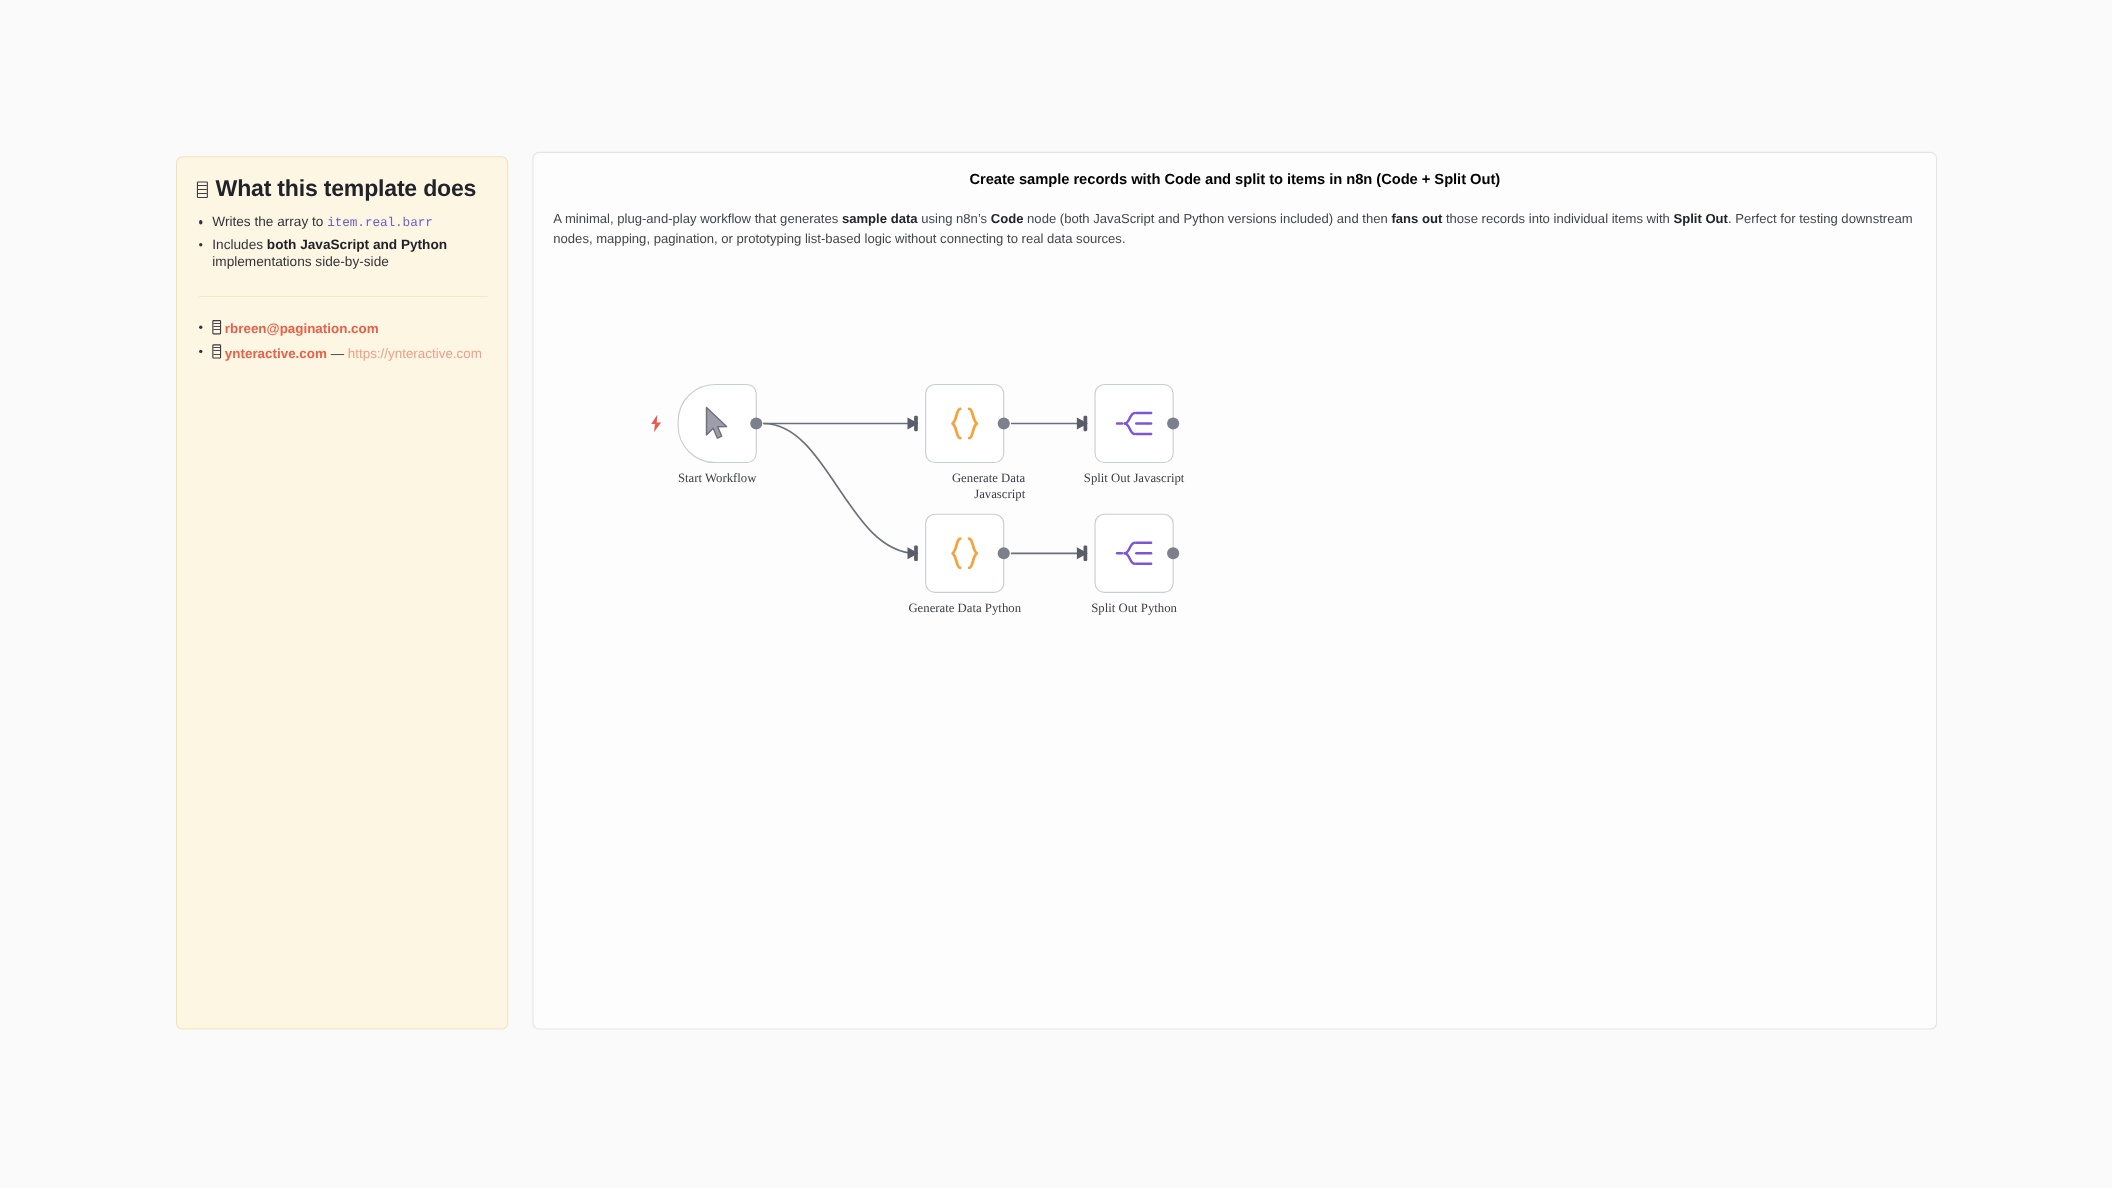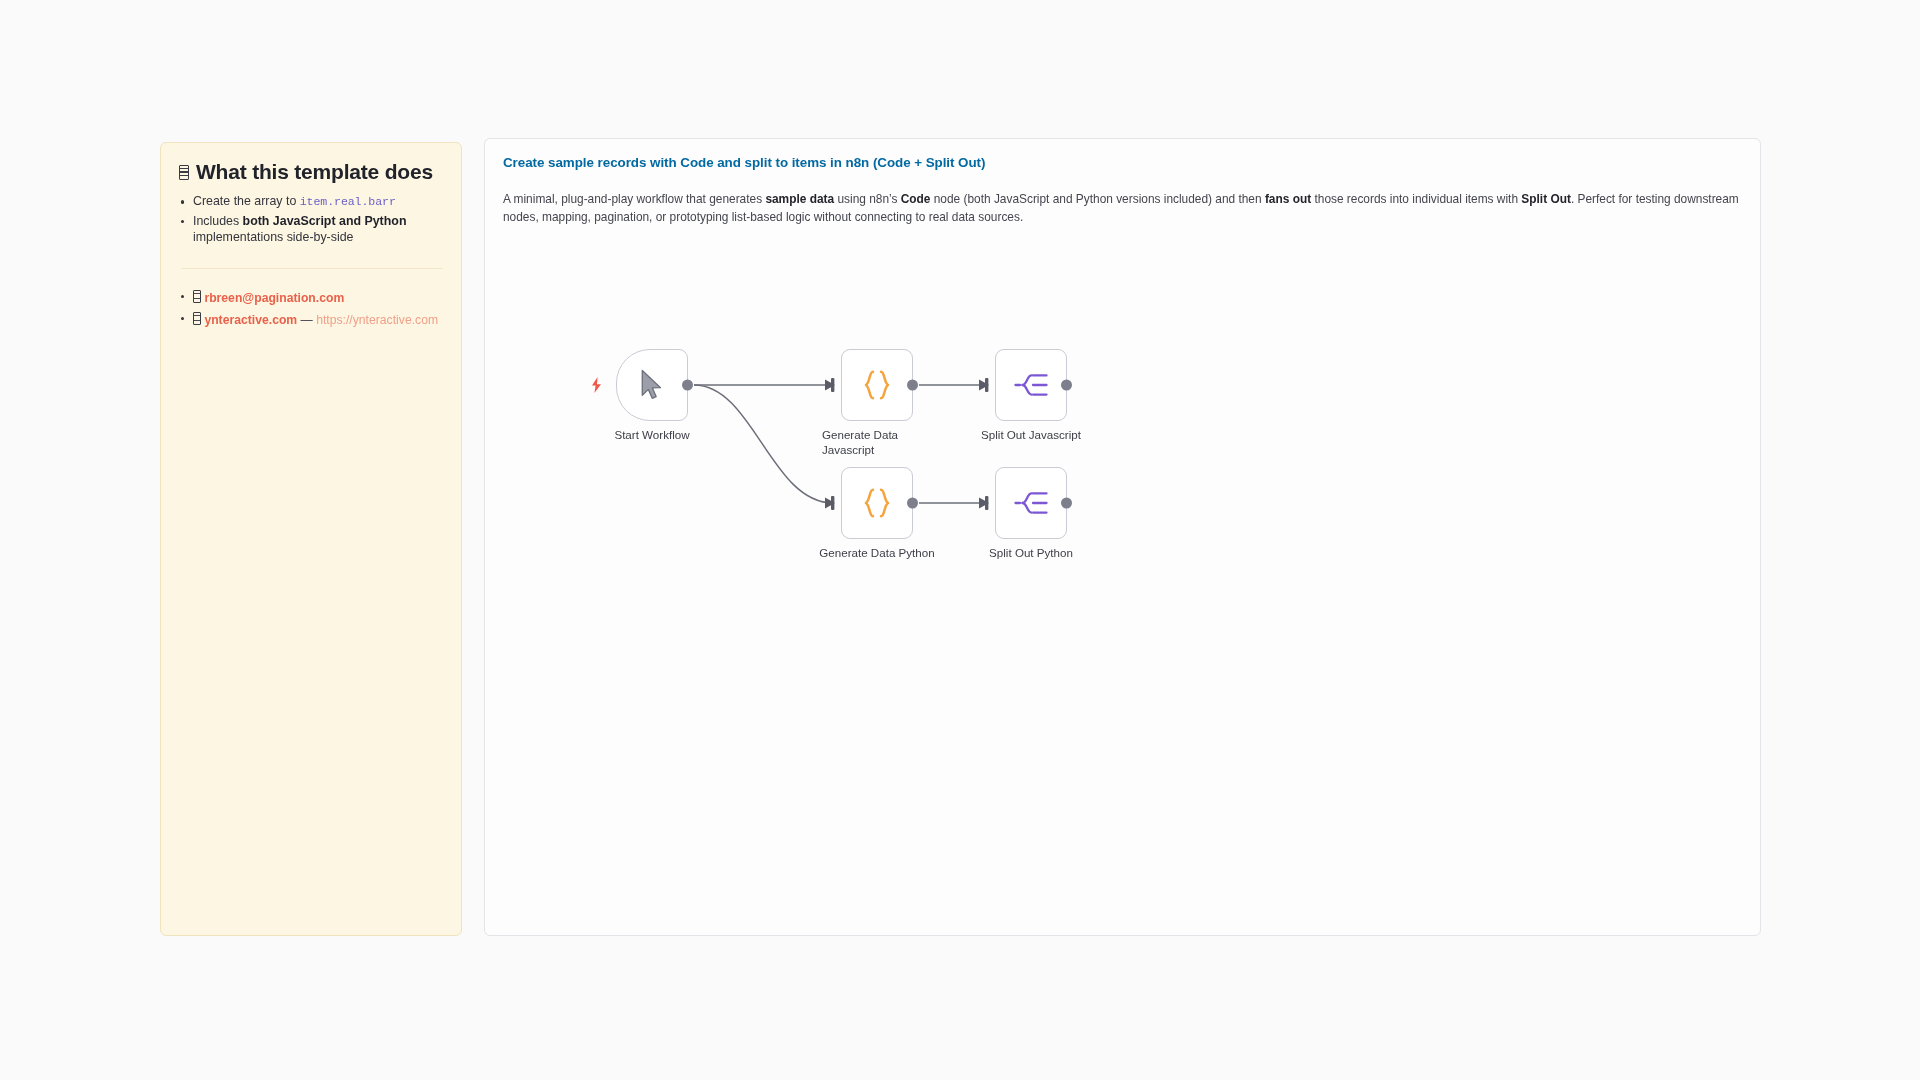--- a/index.html
+++ b/index.html
@@ -170,23 +170,24 @@
     border-radius: 6px;
     box-sizing: border-box;
     overflow: hidden;
   }
   .panel-head {
     padding: 16px 18px 0 18px;
   }
   .panel-title {
     font-size: 13.4px;
     font-weight: 700;
-    color: #0369a1;
+    color: #000000;
     margin: 0 0 20px 0;
     letter-spacing: -0.05px;
+    text-align: center;
   }
   .panel-desc {
     font-size: 11.9px;
     line-height: 1.55;
     color: #44454e;
     margin: 0;
     max-width: 1258px;
   }
   .panel-desc .b { font-weight: 700; color: #23242c; }
 
@@ -221,22 +222,23 @@
     border-radius: 34px 9px 9px 34px;
   }
   .node-label {
     position: absolute;
     top: 78px;
     left: 50%;
     transform: translateX(-50%);
     font-size: 11.6px;
     line-height: 1.27;
     color: #3d3e47;
-    text-align: left;
+    text-align: right;
     white-space: nowrap;
+    font-family: Liberation Serif, serif;
   }
   .node-label.wrap { white-space: normal; width: 110px; }
 
   
   .port-out {
     position: absolute;
     width: 11px; height: 11px;
     border-radius: 50%;
     background: #7d808c;
     top: 50%;
@@ -265,21 +267,21 @@
 
   <div class="sticky-note">
 
     <div class="sticky-title">
       <span class="tofu"></span>
       <span>What this template does</span>
     </div>
 
     <ul class="note-list">
       <li>
-        <span>Create the array to </span><code class="tok">item.real.barr</code>
+        <span>Writes the array to </span><code class="tok">item.real.barr</code>
       </li>
       <li>
         <span>Includes </span><span class="b">both JavaScript and Python</span><span> implementations side-by-side</span>
       </li>
     </ul>
 
     <div class="note-divider"></div>
 
     <ul class="contact-list">
       <li>

